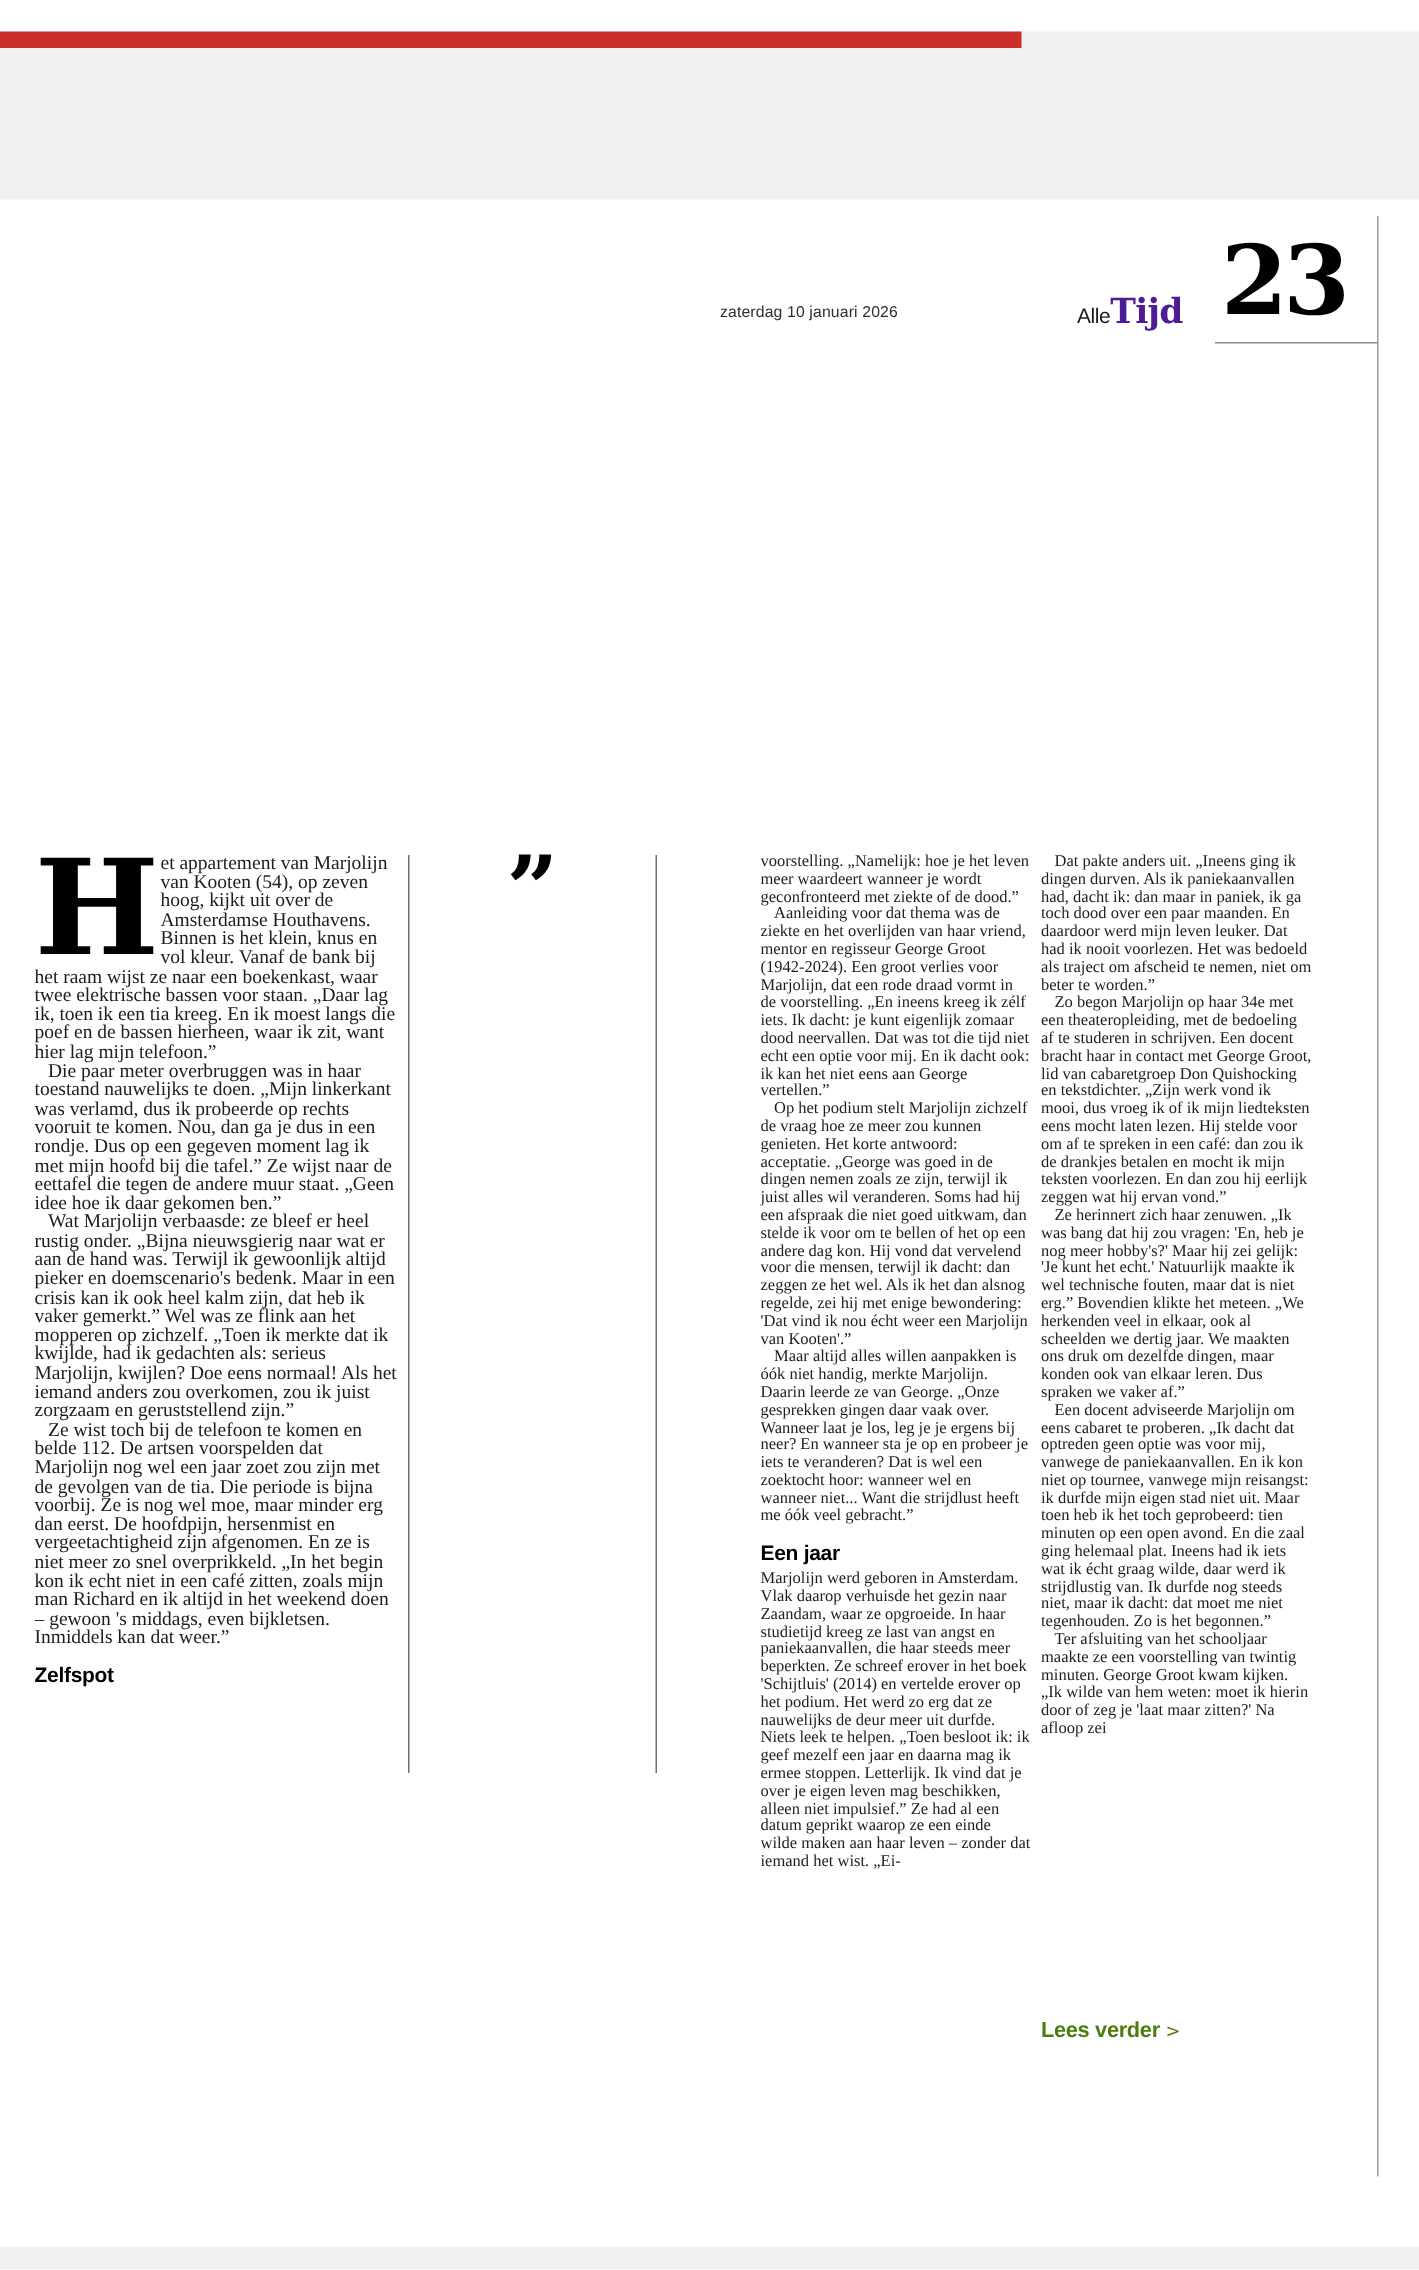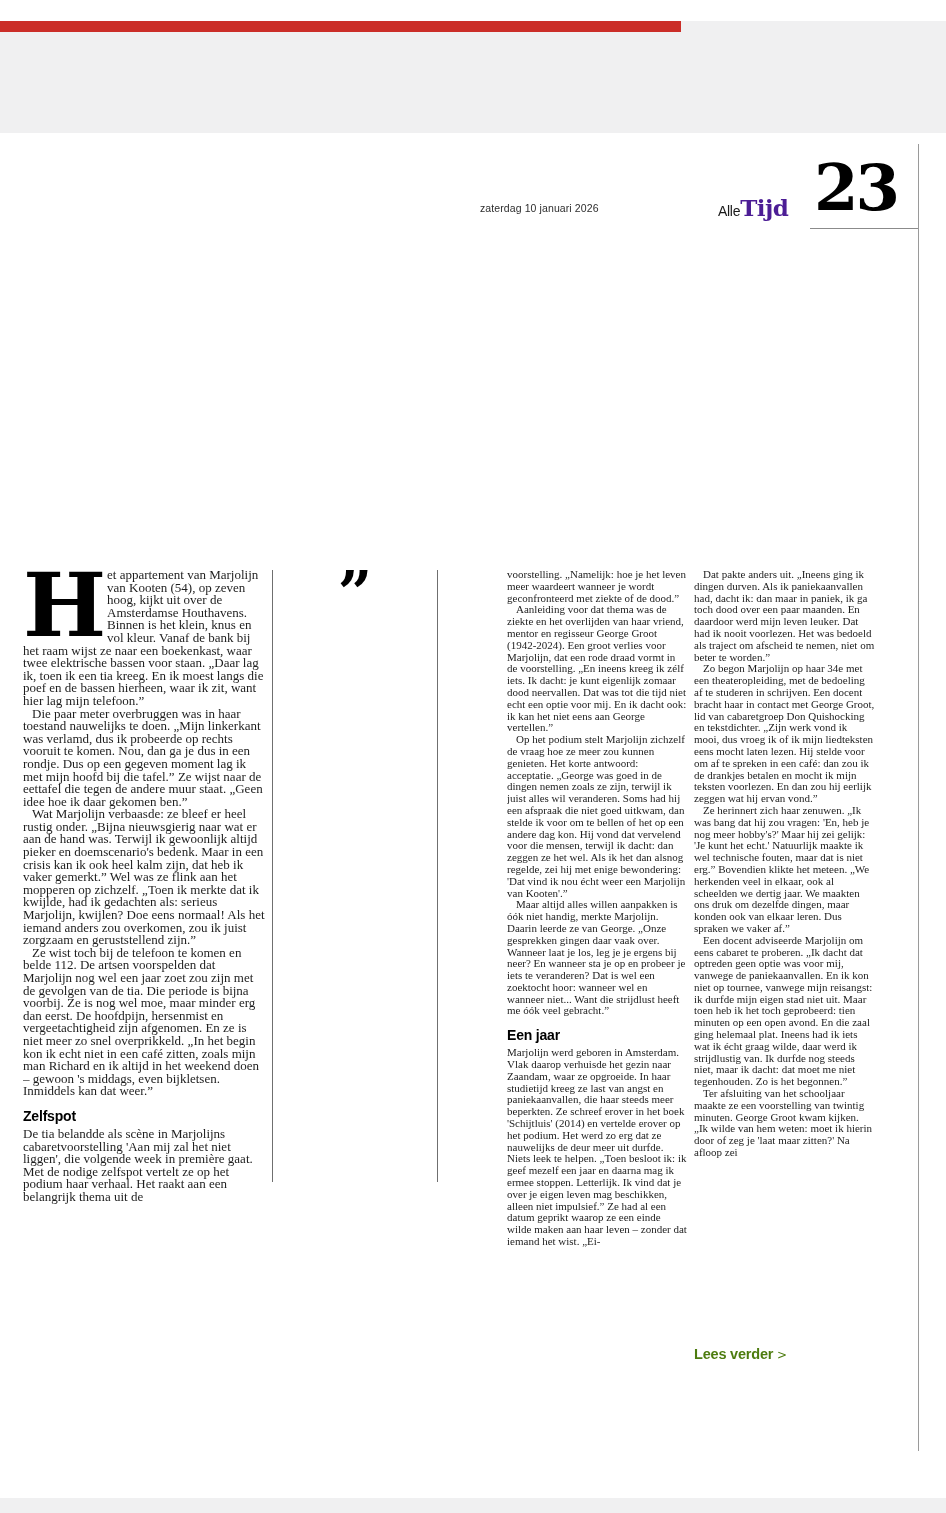--- a/index.html
+++ b/index.html
@@ -67,21 +67,20 @@
   <div class="right-vline"></div>
 
   <div class="col col1">
     <p>
       <span class="dropcap">H</span><span>et appartement van Marjolijn van Kooten (54), op zeven hoog, kijkt uit over de Amsterdamse Houthavens. Binnen is het klein, knus en vol kleur. Vanaf de bank bij het raam wijst ze naar een boekenkast, waar twee elektrische bassen voor staan. „Daar lag ik, toen ik een tia kreeg. En ik moest langs die poef en de bassen hierheen, waar ik zit, want hier lag mijn telefoon.”</span>
     </p>
     <p class="ind">Die paar meter overbruggen was in haar toestand nauwelijks te doen. „Mijn linkerkant was verlamd, dus ik probeerde op rechts vooruit te komen. Nou, dan ga je dus in een rondje. Dus op een gegeven moment lag ik met mijn hoofd bij die tafel.” Ze wijst naar de eettafel die tegen de andere muur staat. „Geen idee hoe ik daar gekomen ben.”</p>
     <p class="ind">Wat Marjolijn verbaasde: ze bleef er heel rustig onder. „Bijna nieuwsgierig naar wat er aan de hand was. Terwijl ik gewoonlijk altijd pieker en doemscenario's bedenk. Maar in een crisis kan ik ook heel kalm zijn, dat heb ik vaker gemerkt.” Wel was ze flink aan het mopperen op zichzelf. „Toen ik merkte dat ik kwijlde, had ik gedachten als: serieus Marjolijn, kwijlen? Doe eens normaal! Als het iemand anders zou overkomen, zou ik juist zorgzaam en geruststellend zijn.”</p>
     <p class="ind">Ze wist toch bij de telefoon te komen en belde 112. De artsen voorspelden dat Marjolijn nog wel een jaar zoet zou zijn met de gevolgen van de tia. Die periode is bijna voorbij. Ze is nog wel moe, maar minder erg dan eerst. De hoofdpijn, hersenmist en vergeetachtigheid zijn afgenomen. En ze is niet meer zo snel overprikkeld. „In het begin kon ik echt niet in een café zitten, zoals mijn man Richard en ik altijd in het weekend doen – gewoon 's middags, even bijkletsen. Inmiddels kan dat weer.”</p>
     <div class="subhead">Zelfspot</div>
-    <p>De tia belandde als scène in Marjolijns cabaretvoorstelling 'Aan mij zal het niet liggen', die volgende week in première gaat. Met de nodige zelfspot vertelt ze op het podium haar verhaal. Het raakt aan een belangrijk thema uit de</p>
   </div>
 
   <div class="rule-left"></div>
   <div class="rule-right"></div>
   <div class="pullquote">
     <span class="qmark">”</span>
   </div>
 
   <div class="col col3">
     <p>voorstelling. „Namelijk: hoe je het leven meer waardeert wanneer je wordt geconfronteerd met ziekte of de dood.”</p>

